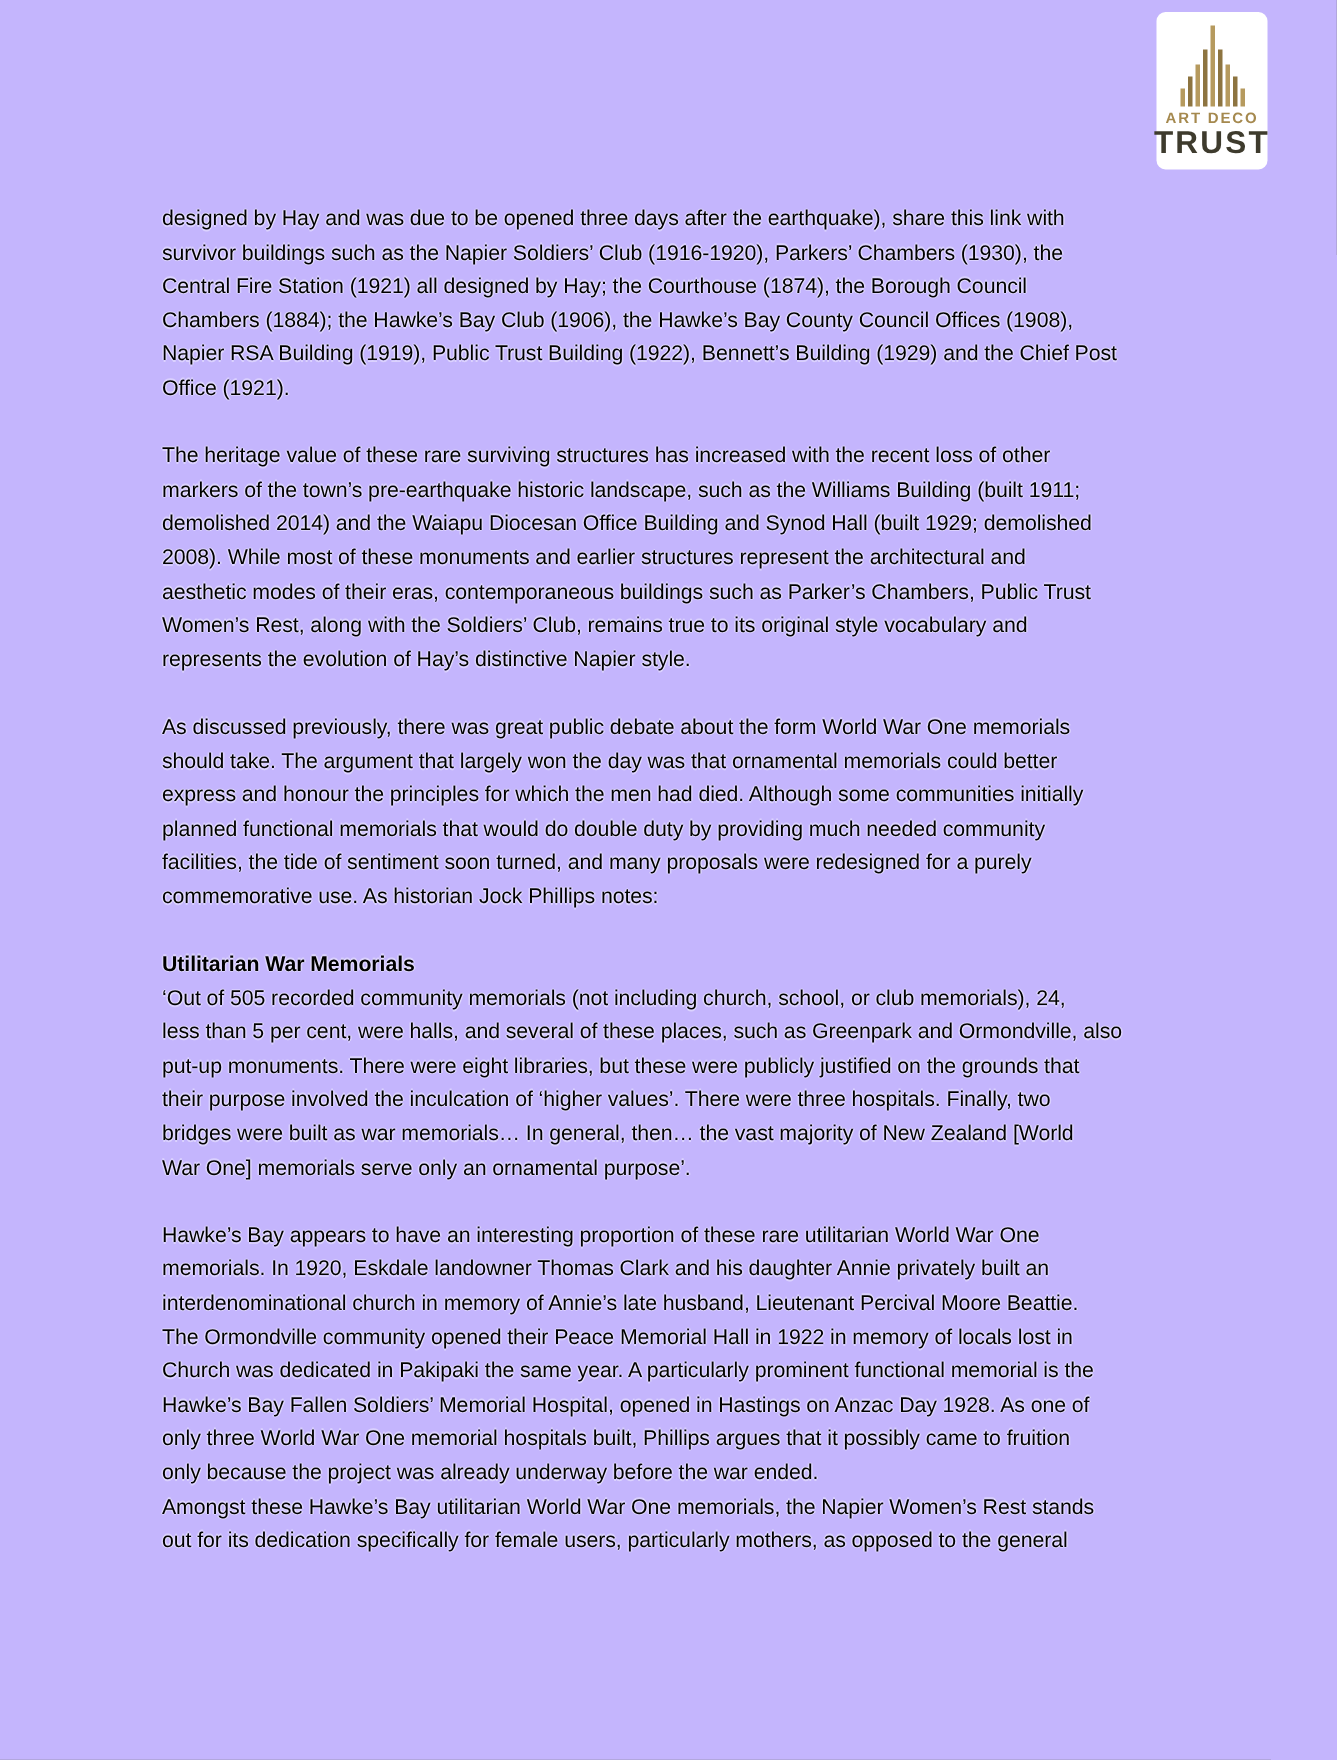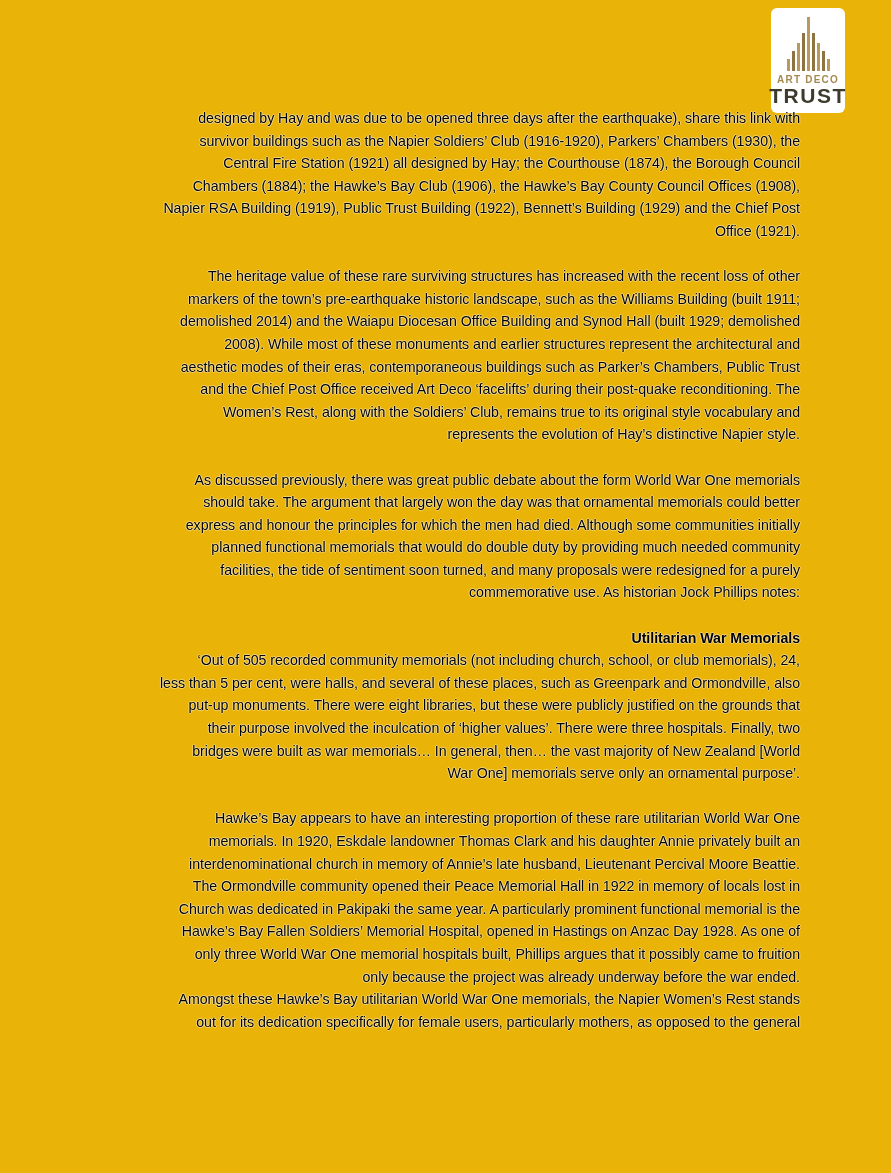--- a/index.html
+++ b/index.html
@@ -6,22 +6,21 @@
   body {
     width: 891px; height: 1173px;
     background: #7f7f7f;
     font-family: "Liberation Sans", sans-serif;
     position: relative;
     overflow: hidden;
   }
   .screen {
     position: absolute; inset: 0;
     width: 891px; height: 1173px;
-    background: #eab308;
-    text-align: right;
+    background: #c4b5fd;
   }
 
   
   .logo-box {
     position: absolute;
     left: 771px; top: 8px;
     width: 74px; height: 105px;
     background: #ffffff;
     border-radius: 6px;
     display: flex;
@@ -50,21 +49,21 @@
     font-size: 21px;
     font-weight: bold;
     letter-spacing: 1.5px;
     line-height: 22px;
     white-space: nowrap;
   }
 
   
   .doc {
     position: absolute;
-    left: 108px; top: 107px;
+    left: 108px; top: 135px;
     width: 692px;
     color: #000000;
     font-size: 14.2px;
     line-height: 22.6px;
     letter-spacing: -0.05px;
   }
   .para { margin: 0 0 22.6px 0; }
   .para.nogap { margin-bottom: 0; }
   .para.heading { margin-bottom: 0; font-weight: bold; }
   .line {
@@ -106,21 +105,20 @@
         <div class="line">Chambers (1884); the Hawke’s Bay Club (1906), the Hawke’s Bay County Council Offices (1908),</div>
         <div class="line">Napier RSA Building (1919), Public Trust Building (1922), Bennett’s Building (1929) and the Chief Post</div>
         <div class="line">Office (1921).</div>
       </div>
       <div class="para body">
         <div class="line">The heritage value of these rare surviving structures has increased with the recent loss of other</div>
         <div class="line">markers of the town’s pre-earthquake historic landscape, such as the Williams Building (built 1911;</div>
         <div class="line">demolished 2014) and the Waiapu Diocesan Office Building and Synod Hall (built 1929; demolished</div>
         <div class="line">2008). While most of these monuments and earlier structures represent the architectural and</div>
         <div class="line">aesthetic modes of their eras, contemporaneous buildings such as Parker’s Chambers, Public Trust</div>
-        <div class="line">and the Chief Post Office received Art Deco ‘facelifts’ during their post-quake reconditioning. The</div>
         <div class="line">Women’s Rest, along with the Soldiers’ Club, remains true to its original style vocabulary and</div>
         <div class="line">represents the evolution of Hay’s distinctive Napier style.</div>
       </div>
       <div class="para body">
         <div class="line">As discussed previously, there was great public debate about the form World War One memorials</div>
         <div class="line">should take. The argument that largely won the day was that ornamental memorials could better</div>
         <div class="line">express and honour the principles for which the men had died. Although some communities initially</div>
         <div class="line">planned functional memorials that would do double duty by providing much needed community</div>
         <div class="line">facilities, the tide of sentiment soon turned, and many proposals were redesigned for a purely</div>
         <div class="line">commemorative use. As historian Jock Phillips notes:</div>

